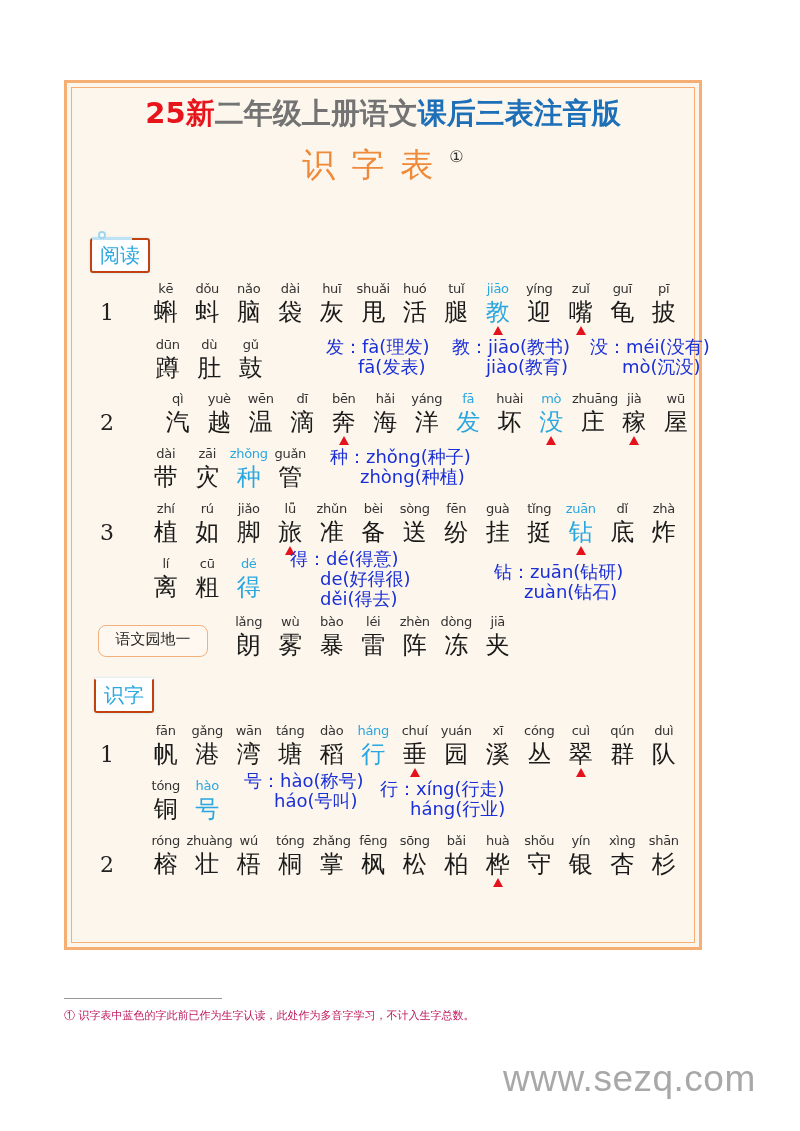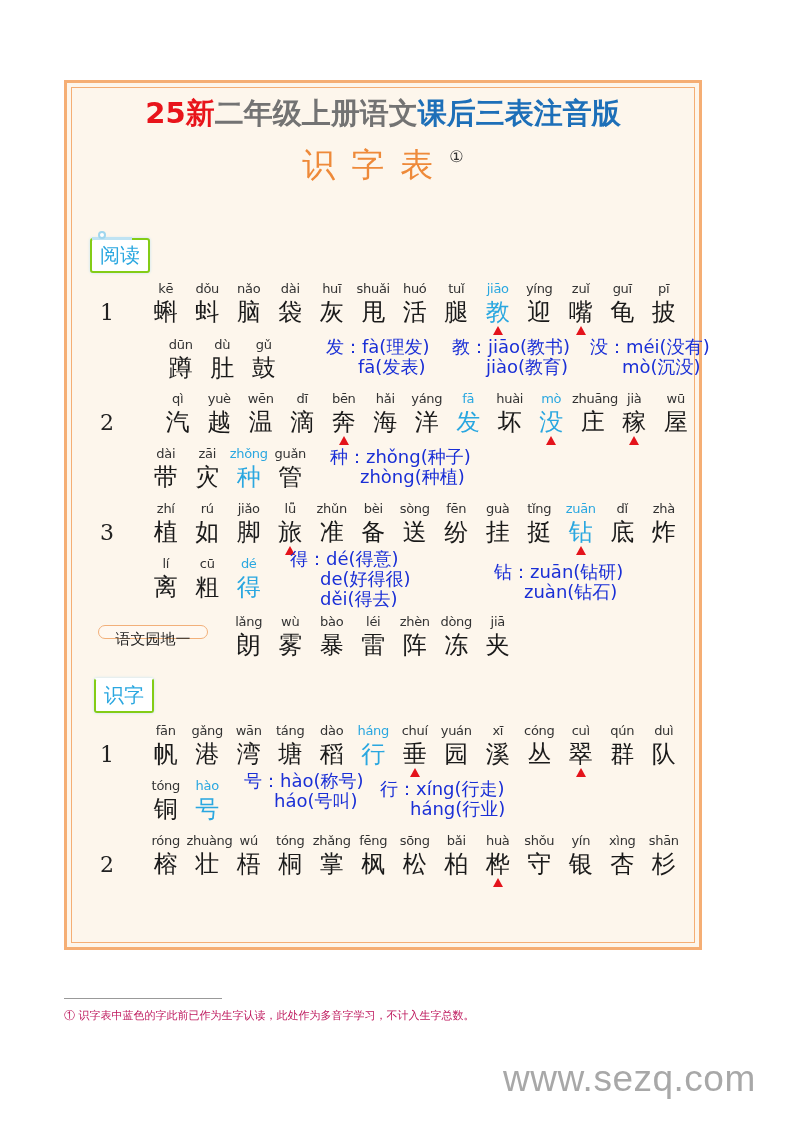--- a/index.html
+++ b/index.html
@@ -22,32 +22,32 @@
     }
     .title .red { color: #e8141b; }
     .title .black { color: #737373; text-align: center; }
     .title .blue { color: #1d6fb8; text-align: right; }
     .subtitle {
       position: absolute; top: 143px; left: 0; width: 766px; text-align: center;
       color: #ee8a3a; font-size: 33px; letter-spacing: 16px; font-family: "DejaVu Serif", serif;
     }
     .subtitle sup { font-size: 16px; letter-spacing: 0; color: #333; vertical-align: 14px; }
     .section-tag {
-      position: absolute; background: #ffffff; border: 2px solid #84cc16; border-radius: 3px;
+      position: absolute; background: #ffffff; border: 2px solid #c2410c; border-radius: 3px;
       color: #2aa7e0; font-size: 20px; padding: 2px 8px; box-shadow: 0 0 3px #bfe3f3;
     }
     .section-tag .pin {
       position: absolute; left: 6px; top: -9px; width: 8px; height: 8px; border: 2px solid #9fd6ee;
       border-radius: 50%; background: #fff; box-sizing: border-box;
     }
     .section-tag .pinbar {
       position: absolute; left: 0px; top: -3px; width: 40px; height: 3px; background: #bfe3f3;
     }
     .garden-tag {
-      position: absolute; left: 98px; top: 625px; width: 110px; height: 14px; box-sizing: border-box;
+      position: absolute; left: 98px; top: 625px; width: 110px; height: 32px; box-sizing: border-box;
       border: 1.5px solid #f2b07a; border-radius: 8px; background: #fff8f0;
       color: #222; font-size: 15px; text-align: center; line-height: 27px; font-family: "DejaVu Serif", serif;
     }
     .lesson-no {
       position: absolute; font-size: 22px; color: #222; font-family: "DejaVu Serif", serif;
     }
     .row { position: absolute; display: flex; }
     .cell { width: 41.5px; text-align: center; position: relative; }
     .py { font-size: 13px; color: #333; height: 17px; line-height: 17px; white-space: nowrap; font-family: "DejaVu Sans", sans-serif; letter-spacing: -0.3px; }
     .hz { font-size: 24px; color: #1a1a1a; height: 30px; line-height: 30px; font-family: "DejaVu Serif", serif; }
@@ -141,21 +141,21 @@
     </div>
     <div class="cell">
       <div class="py">guī</div>
       <div class="hz">龟</div>
     </div>
     <div class="cell">
       <div class="py">pī</div>
       <div class="hz">披</div>
     </div>
   </div>
-<div class="row" style="left:160px; top:336px;" id="r1-row2">
+<div class="row" style="left:147px; top:336px;" id="r1-row2">
     <div class="cell">
       <div class="py">dūn</div>
       <div class="hz">蹲</div>
     </div>
     <div class="cell">
       <div class="py">dù</div>
       <div class="hz">肚</div>
     </div>
     <div class="cell">
       <div class="py">gǔ</div>

